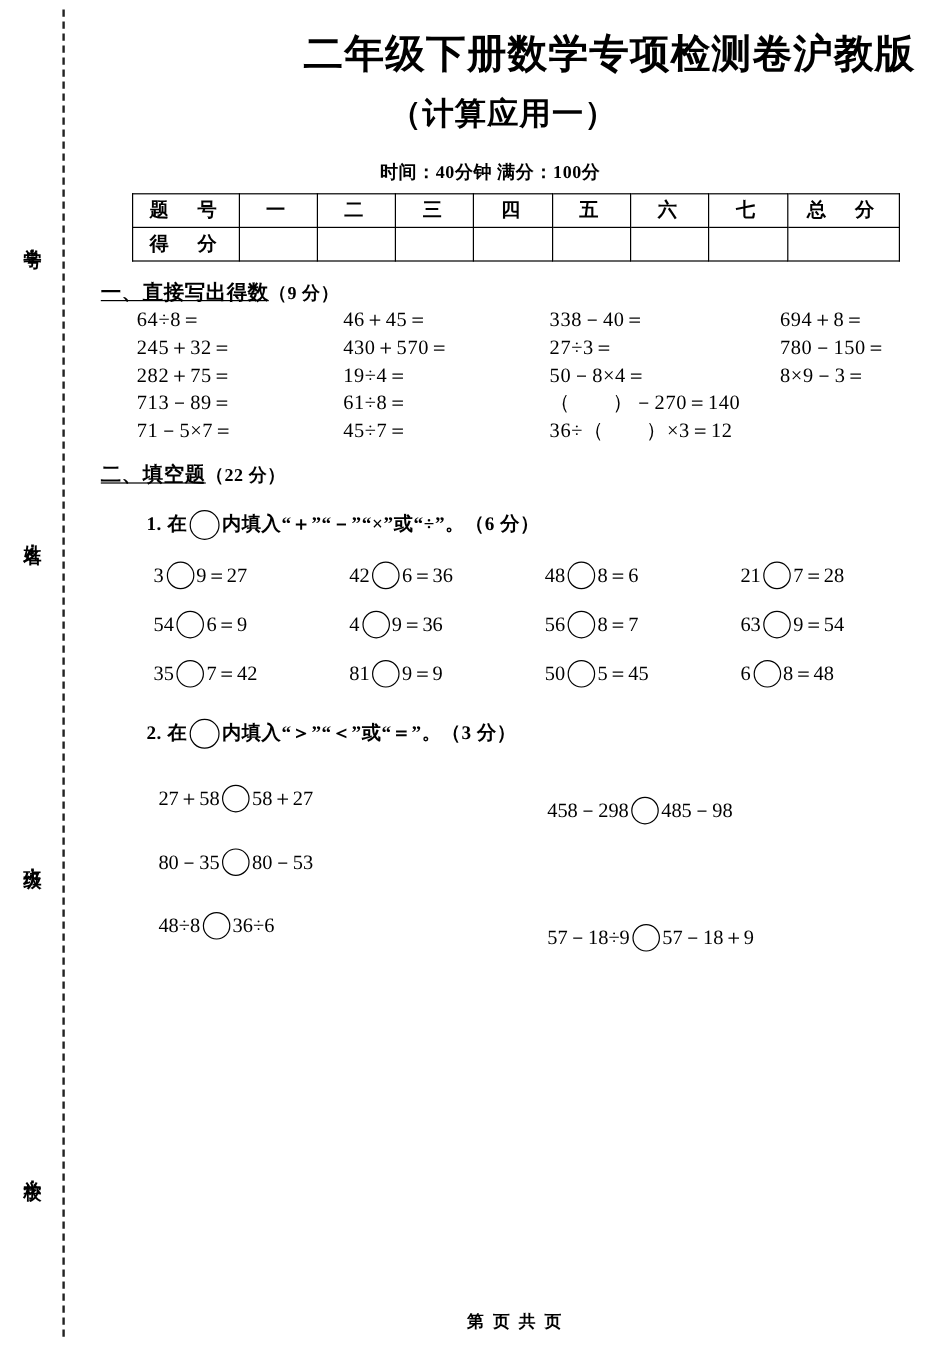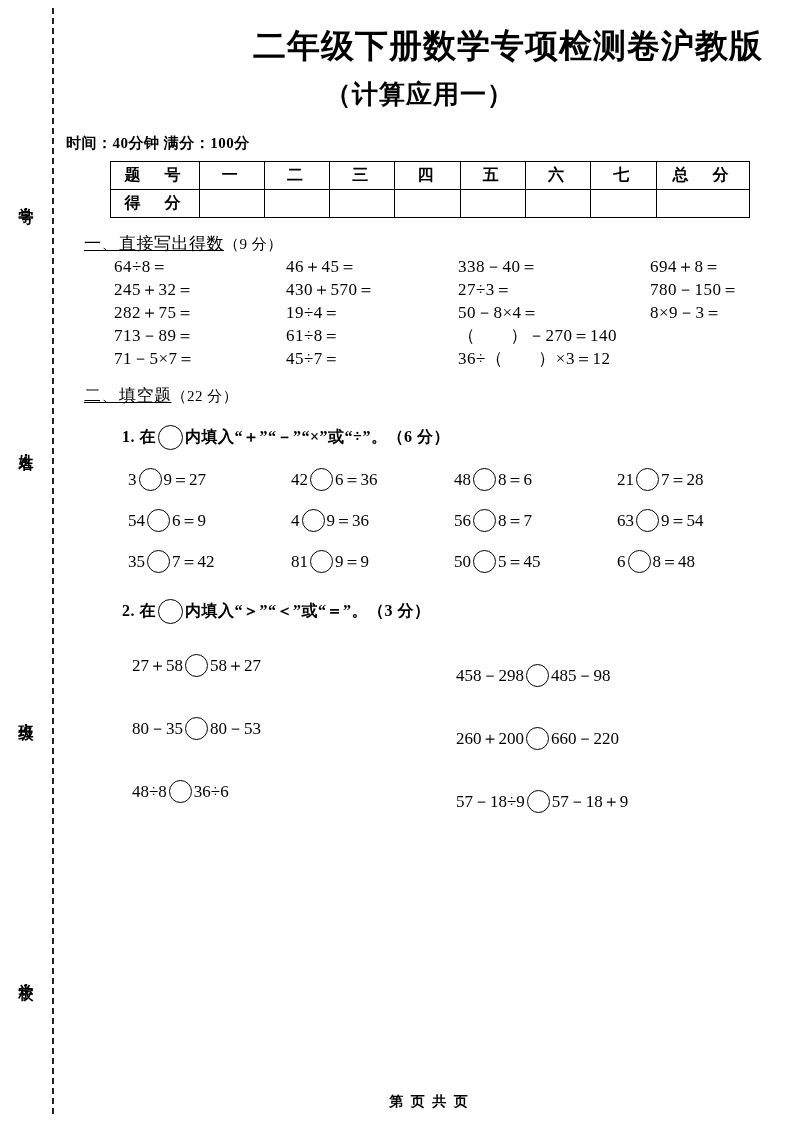--- a/index.html
+++ b/index.html
@@ -73,21 +73,21 @@
   }
   .subtitle {
     text-align: center;
     font-size: 26px;
     font-weight: bold;
     margin: 10px 30px 0 10px;
     letter-spacing: 1px;
   }
 
   .meta {
-    text-align: left;
+    text-align: center;
     font-size: 15px;
     font-weight: bold;
     margin: 22px 42px 0 0;
     letter-spacing: 0.5px;
   }
 
   
   table.score {
     border-collapse: collapse;
     margin: 8px auto 0 auto;
@@ -104,21 +104,21 @@
     letter-spacing: 4px;
     padding: 0;
     margin-left: 44px;
   }
   table.score td.lbl { width: 88px; }
   table.score td.last { width: 92px; }
 
   
   .sec-head {
     font-size: 17px;
-    font-weight: normal;
+    font-weight: bold;
     margin: 14px 0 0 18px;
     letter-spacing: 0.5px;
   }
   .sec-head .u {
     text-decoration: underline;
   }
   .sec-head .pts { font-size: 15px; }
 
   .row {
     display: flex;
@@ -369,25 +369,20 @@
         <span class="circ"></span>
         <span>485－98</span>
       </div>
     </div>
     <div class="cmp-row">
       <div class="cell c1">
         <span>80－35</span>
         <span class="circ"></span>
         <span>80－53</span>
       </div>
-      <div class="cell c2">
-        <span>260＋200</span>
-        <span class="circ"></span>
-        <span>660－220</span>
-      </div>
     </div>
     <div class="cmp-row">
       <div class="cell c1">
         <span>48÷8</span>
         <span class="circ"></span>
         <span>36÷6</span>
       </div>
       <div class="cell c2">
         <span>57－18÷9</span>
         <span class="circ"></span>

